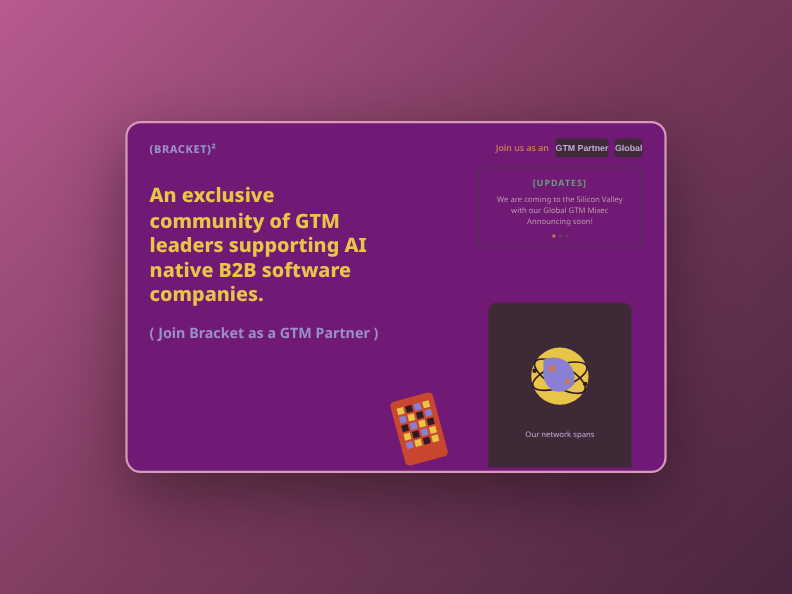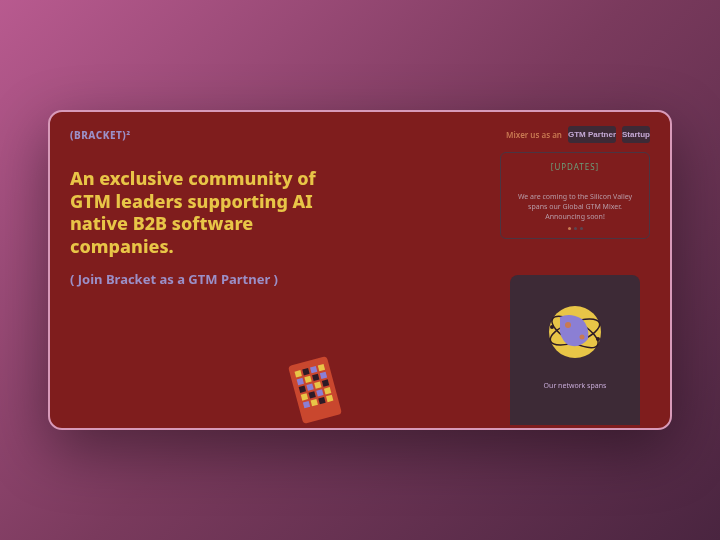--- a/index.html
+++ b/index.html
@@ -1,59 +1,59 @@
 <!DOCTYPE html>
 <html><head>
 <meta charset="utf-8">
 <style>
 *{margin:0;padding:0;box-sizing:border-box}
 body{width:720px;height:540px;background:linear-gradient(135deg,#b85a8f 0%,#7a3a5d 50%,#4a2540 100%);display:flex;align-items:center;justify-content:center;font-family:system-ui,-apple-system,sans-serif;overflow:hidden}
-.window{width:624px;height:320px;background:#7f1d1d;border-radius:14px;border:2px solid #d89ab9;overflow:hidden;position:relative;box-shadow:0 20px 60px rgba(0,0,0,.4)}
+.window{width:492px;height:320px;background:#701a75;border-radius:14px;border:2px solid #d89ab9;overflow:hidden;position:relative;box-shadow:0 20px 60px rgba(0,0,0,.4)}
 .header{display:flex;justify-content:space-between;align-items:center;padding:14px 20px}
 .logo{color:#9b8fc7;font-size:10px;font-weight:800;letter-spacing:.5px}
 .nav{display:flex;align-items:center;gap:6px}
 .nav-label{color:#c97a52;font-size:8px;font-weight:600}
 .nav-btn{background:#3d2a36;color:#c4a8d4;font-size:8px;font-weight:600;padding:4px 0;border-radius:3px;border:none;cursor:pointer}
 .content{display:flex;padding:10px 20px 0;gap:20px;position:relative;height:calc(100% - 48px)}
 .left{flex:0 0 48%}
 .headline{color:#e8c547;font-size:18px;font-weight:800;line-height:1.25;margin-bottom:13px}
 .cta{color:#9b8fc7;font-size:13px;font-weight:700}
 .updates{position:absolute;right:20px;top:-5px;width:150px;border:1px solid #4a3542;border-radius:6px;padding:8px 10px;text-align:center}
-.updates-title{color:#6b9d7a;font-size:8px;font-weight:400;letter-spacing:1px;margin-bottom:20px}
+.updates-title{color:#6b9d7a;font-size:8px;font-weight:700;letter-spacing:1px;margin-bottom:6px}
 .updates-text{color:#b89ca8;font-size:7px;line-height:1.4}
 .dots{display:flex;gap:3px;justify-content:center;margin-top:6px}
 .dot{width:3px;height:3px;background:#5a4450;border-radius:50%}
 .dot.active{background:#c97a52}
-.card-globe{position:absolute;right:30px;bottom:0;width:130px;height:150px;background:#3d2a36;border-radius:8px 8px 0 0;padding:14px;display:flex;flex-direction:column;align-items:center;justify-content:flex-start}
+.card-globe{position:absolute;right:30px;bottom:0;width:130px;height:150px;background:#3d2a36;border-radius:8px 8px 0 0;padding:24px;display:flex;flex-direction:column;align-items:center;justify-content:flex-start}
 .globe-wrap{width:70px;height:70px;position:relative;margin-top:8px}
 .card-caption{color:#c4a8d4;font-size:7px;margin-top:14px;text-align:center}
 .blocks{position:absolute;left:230px;bottom:-10px;width:70px;height:90px}
 .bars{position:absolute;right:50px;bottom:60px;display:flex;gap:4px;align-items:flex-end;opacity:0.3}
 .bar{width:10px;background:#4a3542;border-radius:2px 2px 0 0}
 </style>
 </head>
 <body>
 
 <div class="window">
   <div class="header">
     <div class="logo">(BRACKET)²</div>
     <div class="nav">
-      <span class="nav-label">Mixer us as an</span>
+      <span class="nav-label">Join us as an</span>
       <button class="nav-btn">GTM Partner</button>
-      <button class="nav-btn">Startup</button>
+      <button class="nav-btn">Global</button>
     </div>
   </div>
   <div class="content">
     <div class="left">
       <h1 class="headline">An exclusive community of GTM leaders supporting AI native B2B software companies.</h1>
       <div class="cta">( Join Bracket as a GTM Partner )</div>
     </div>
     <div class="updates">
       <div class="updates-title">[UPDATES]</div>
-      <div class="updates-text">We are coming to the Silicon Valley spans our Global GTM Mixer. Announcing soon!</div>
+      <div class="updates-text">We are coming to the Silicon Valley with our Global GTM Mixer. Announcing soon!</div>
       <div class="dots">
         <div class="dot active"></div>
         <div class="dot"></div>
         <div class="dot"></div>
       </div>
     </div>
     <div class="bars">
       <div class="bar" style="height:18px"></div>
       <div class="bar" style="height:28px"></div>
       <div class="bar" style="height:40px"></div>

